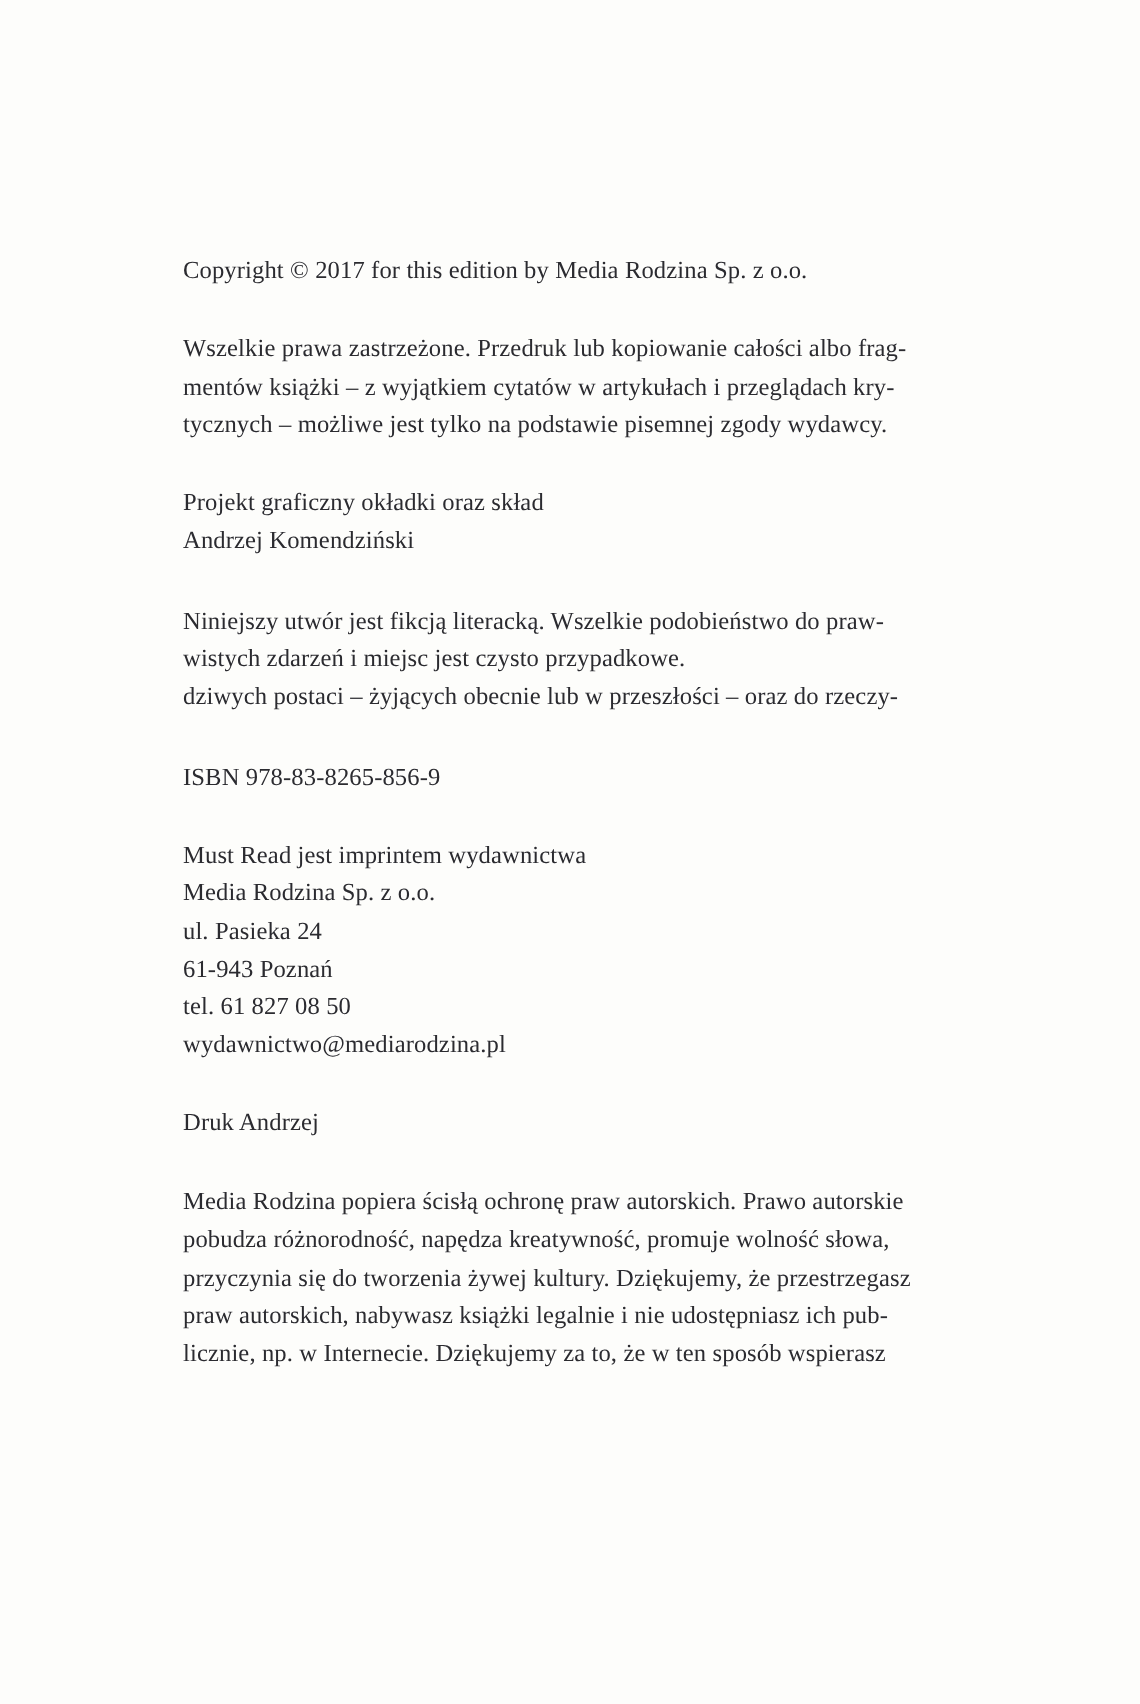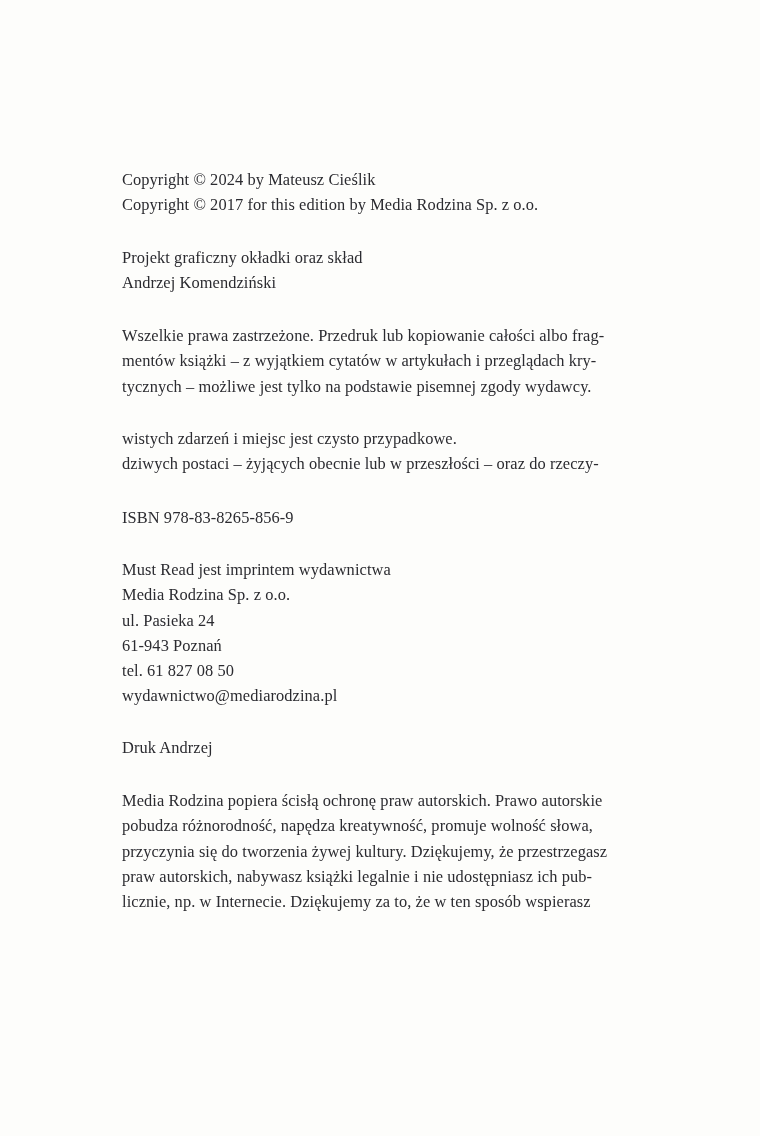--- a/index.html
+++ b/index.html
@@ -63,36 +63,36 @@
   .block-print     { margin-bottom: 28px; }
   .block-notice    { margin-bottom: 0; }
 </style>
 </head>
 <body>
 
 <div class="page">
   <div class="content">
 
     <div class="block block-copyright prose">
-      <span class="line">Copyright © 2024 by Mateusz Cieślik</span>
       <span class="line">Copyright © 2017 for this edition by Media Rodzina Sp. z o.o.</span>
-    </div>
-
-    <div class="block block-credits prose">
-      <span class="line">Projekt graficzny okładki oraz skład</span>
-      <span class="line">Andrzej Komendziński</span>
     </div>
 
     <div class="block block-rights prose">
       <span class="line">Wszelkie prawa zastrzeżone. Przedruk lub kopiowanie całości albo frag-</span>
       <span class="line">mentów książki – z wyjątkiem cytatów w artykułach i przeglądach kry-</span>
       <span class="line">tycznych – możliwe jest tylko na podstawie pisemnej zgody wydawcy.</span>
     </div>
 
+    <div class="block block-credits prose">
+      <span class="line">Projekt graficzny okładki oraz skład</span>
+      <span class="line">Andrzej Komendziński</span>
+    </div>
+
     <div class="block block-fiction prose">
+      <span class="line">Niniejszy utwór jest fikcją literacką. Wszelkie podobieństwo do praw-</span>
       <span class="line">wistych zdarzeń i miejsc jest czysto przypadkowe.</span>
       <span class="line">dziwych postaci – żyjących obecnie lub w przeszłości – oraz do rzeczy-</span>
     </div>
 
     <div class="block block-isbn prose">
       <span class="line">ISBN 978-83-8265-856-9</span>
     </div>
 
     <div class="block block-imprint prose">
       <span class="line">Must Read jest imprintem wydawnictwa</span>

